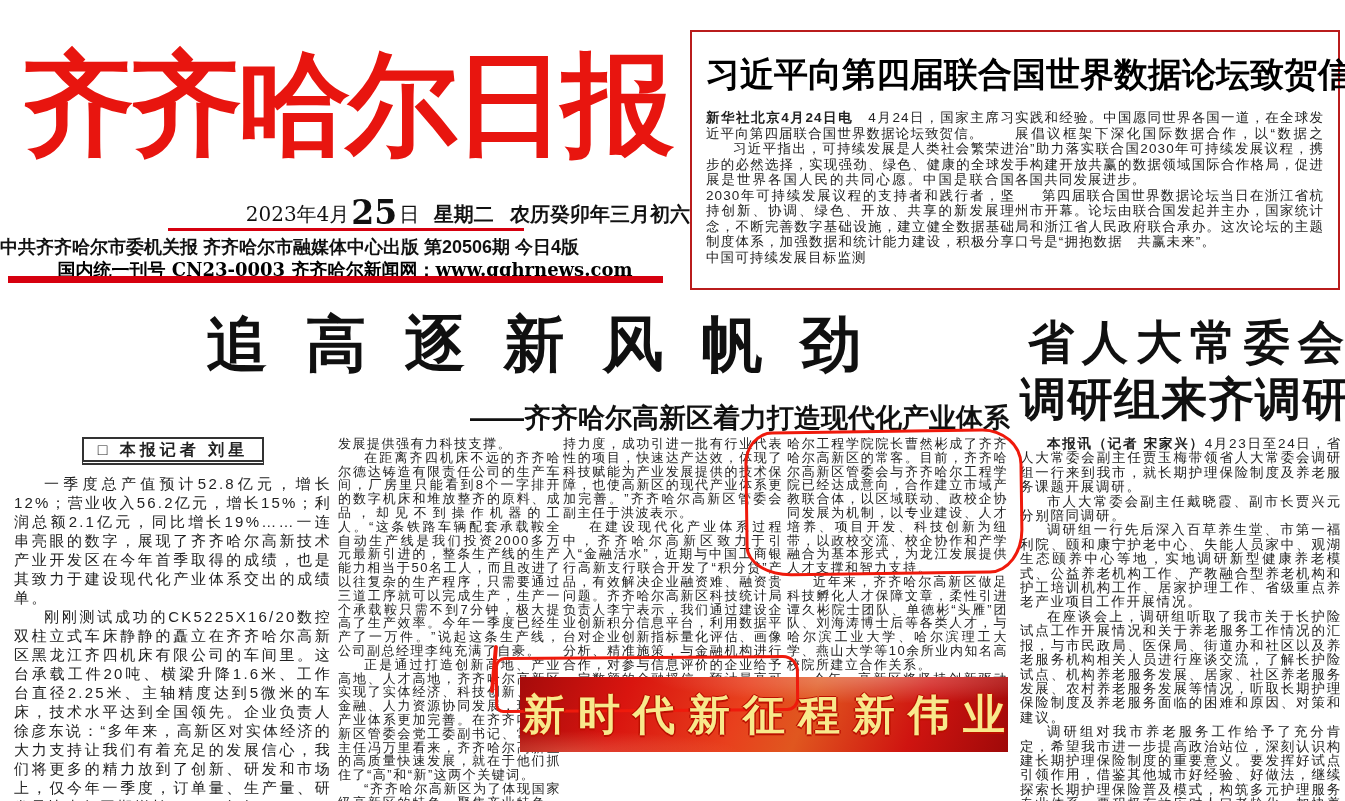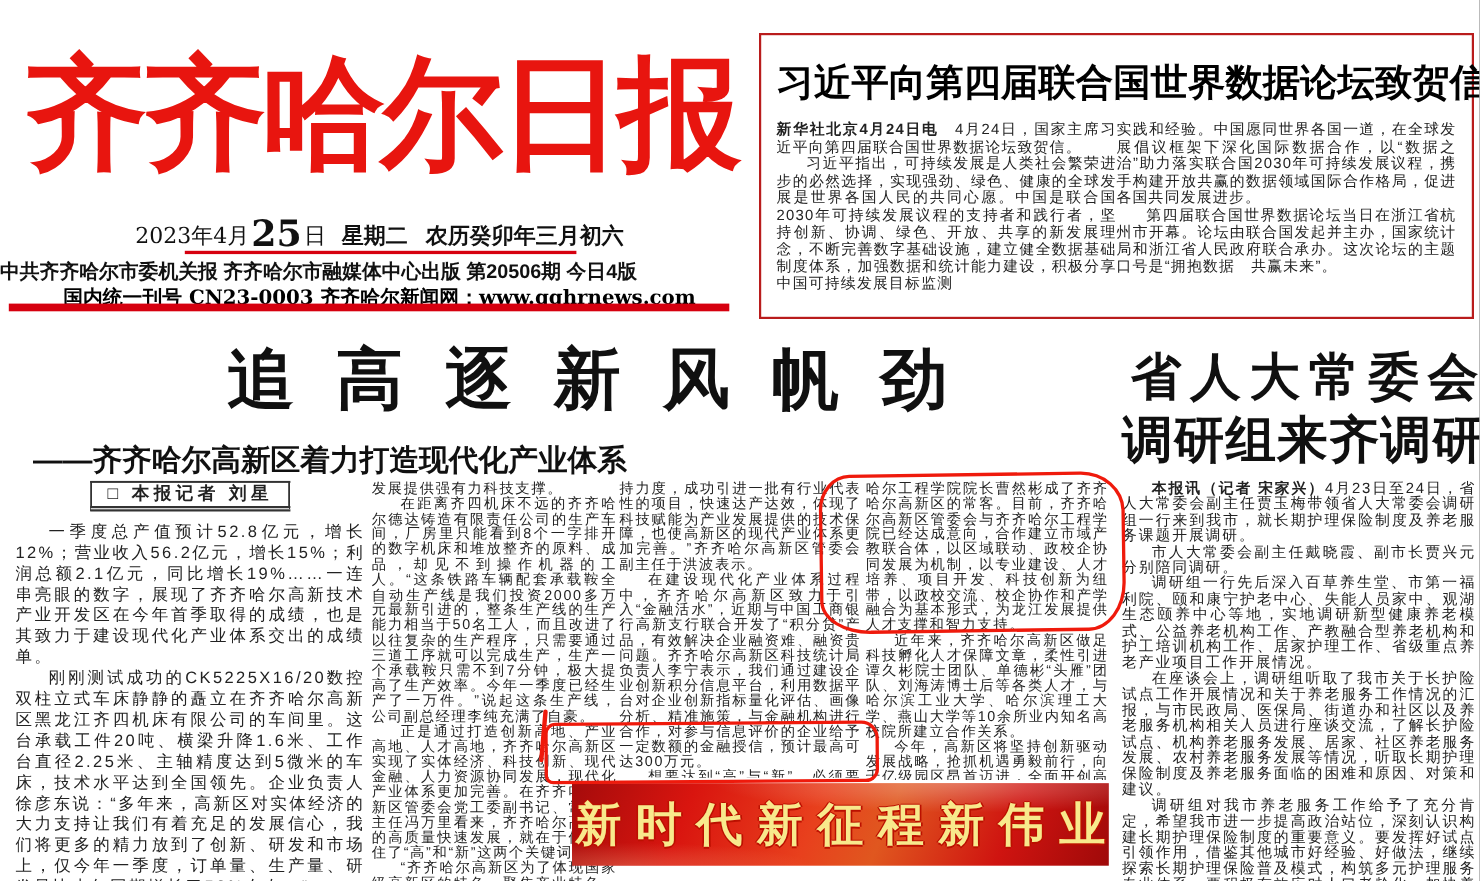--- a/index.html
+++ b/index.html
@@ -3,21 +3,21 @@
 <meta charset="utf-8">
 <style>
   html,body{margin:0;padding:0;background:#888;}
   .page{position:relative;width:1345px;height:801px;background:#ffffff;overflow:hidden;
         font-family:"Liberation Sans",sans-serif;color:#1c1c1e;}
 
   
   .masthead-title{position:absolute;left:14px;top:14px;width:664px;height:180px;
     color:#e8150f;font-family:"DejaVu Serif",serif;font-weight:900;font-size:112px;
     line-height:180px;text-align:center;letter-spacing:-4px;white-space:nowrap;}
-  .dateline{position:absolute;left:0;top:193px;width:690px;text-align:center;
+  .dateline{position:absolute;left:0;top:193px;width:690px;text-align:right;
     font-family:"DejaVu Serif",serif;font-size:20px;color:#111;white-space:nowrap;}
   .dateline .day{font-size:33px;font-weight:bold;vertical-align:-3px;padding:0 2px;}
   .dateline .lunar{font-weight:bold;margin-left:10px;}
   .date-underline{position:absolute;left:168px;top:228px;width:356px;height:3px;background:#d6000f;}
   .org-line{position:absolute;left:0;top:235px;width:690px;text-align:left;
     font-size:18px;font-weight:bold;color:#111;white-space:nowrap;}
   .issn-line{position:absolute;left:0;top:258px;width:690px;text-align:center;
     font-family:"DejaVu Serif",serif;font-size:18px;font-weight:bold;color:#000;white-space:nowrap;}
   .masthead-rule{position:absolute;left:8px;top:276px;width:655px;height:7px;background:#d6000f;}
 
@@ -30,21 +30,21 @@
   .top-story-col{flex:1;font-size:13.5px;line-height:15.5px;letter-spacing:1.1px;
     text-align:justify;color:#222;}
   .top-story-col p{margin:0;text-indent:2em;}
   .top-story-col p.cont{text-indent:0;}
   .lead{font-weight:bold;}
 
   
   .main-headline{position:absolute;left:44px;top:304px;width:980px;text-align:center;
     font-size:61px;font-weight:900;color:#101010;letter-spacing:38px;text-indent:38px;
     white-space:nowrap;}
-  .main-subhead{position:absolute;left:30px;top:400px;width:980px;text-align:left;
+  .main-subhead{position:absolute;left:30px;top:400px;width:980px;text-align:right;
     font-size:27px;font-weight:bold;color:#101010;white-space:nowrap;}
 
   .news-col{position:absolute;text-align:justify;overflow:hidden;color:#222;}
   .news-col p{margin:0;text-indent:2em;}
   .news-col p.cont{text-indent:0;}
   .col-1{left:14px;top:437px;width:318px;height:364px;font-size:15px;line-height:19px;letter-spacing:2.2px;}
   .col-2{left:338px;top:437px;width:223px;height:364px;font-size:13px;line-height:13.8px;letter-spacing:1.5px;}
   .col-3{left:563px;top:437px;width:220px;height:270px;font-size:13px;line-height:13.8px;letter-spacing:1.5px;}
   .col-4{left:787px;top:437px;width:221px;height:272px;font-size:13px;line-height:13.8px;letter-spacing:1.5px;}
 
@@ -54,21 +54,21 @@
   
   .right-headline{position:absolute;left:1020px;top:314px;width:322px;text-align:center;
     font-weight:900;color:#101010;font-size:46px;line-height:57px;white-space:nowrap;}
   .right-headline .l1{letter-spacing:8px;text-indent:8px;display:block;}
   .right-headline .l2{letter-spacing:1px;display:block;}
   .right-body{position:absolute;left:1020px;top:437px;width:322px;height:364px;
     font-size:13.5px;line-height:14.4px;letter-spacing:1.7px;text-align:justify;color:#222;overflow:hidden;}
   .right-body p{margin:0;text-indent:2em;}
 
   
-  .banner{position:absolute;left:520px;top:712px;width:488px;height:75px;
+  .banner{position:absolute;left:520px;top:677px;width:488px;height:75px;
     background:linear-gradient(112deg,#a50b0b 0%,#d9150f 22%,#e8401d 45%,#e0571f 58%,#cf1410 80%,#9f0909 100%);
     display:flex;align-items:center;justify-content:center;overflow:hidden;}
   .banner::after{content:"";position:absolute;left:0;top:0;width:100%;height:100%;
     background:radial-gradient(ellipse 70% 55% at 72% 0%,rgba(255,255,255,0.30),rgba(255,255,255,0) 65%),
                radial-gradient(ellipse 50% 40% at 10% 100%,rgba(255,210,160,0.25),rgba(255,255,255,0) 70%);}
   .banner-text{position:relative;z-index:1;color:#f8e98c;font-size:42px;font-weight:900;
     letter-spacing:13px;text-indent:13px;white-space:nowrap;
     text-shadow:1.5px 0 0 #bb1000,-1.5px 0 0 #bb1000,0 1.5px 0 #bb1000,0 -1.5px 0 #bb1000;}
 
   

